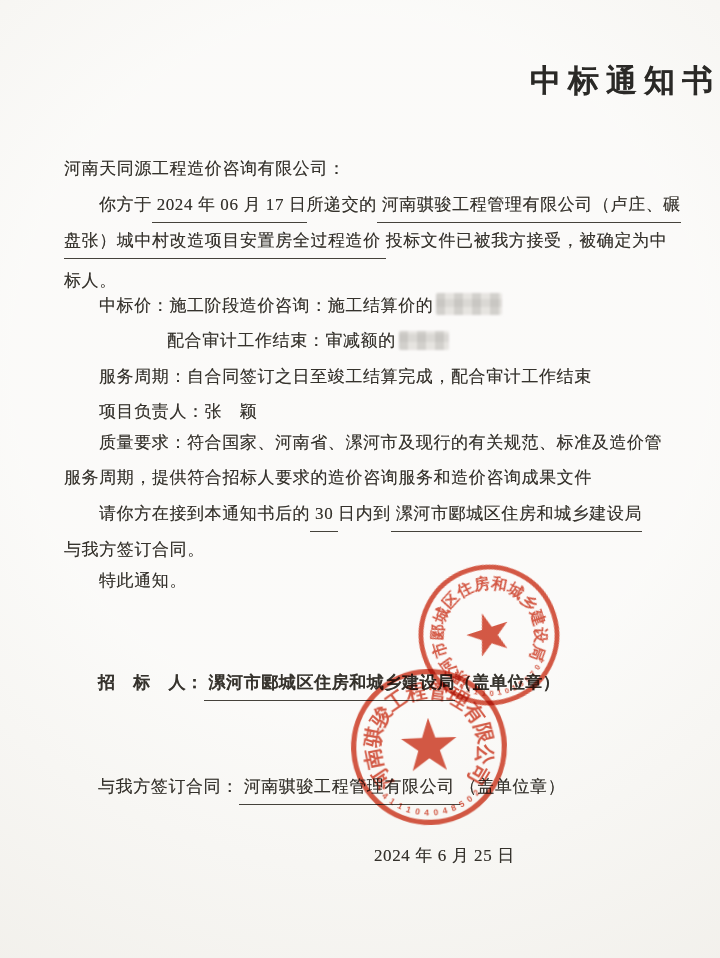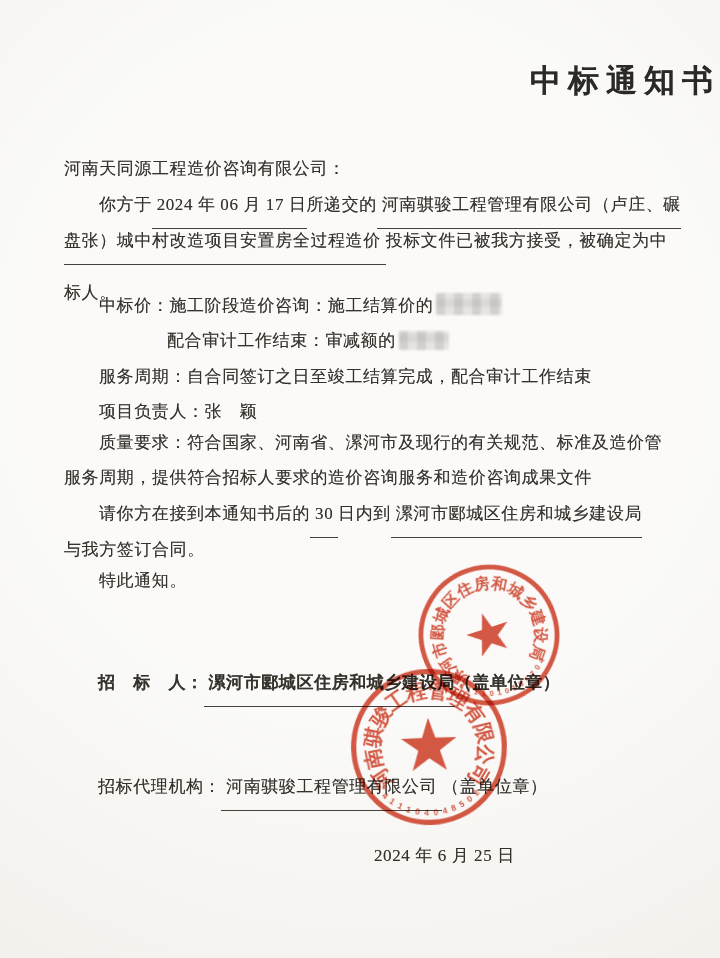--- a/index.html
+++ b/index.html
@@ -34,21 +34,21 @@
     font-size:17px;
     line-height:25px;
     letter-spacing:.6px;
     color:#35322c;
     text-shadow:0 0 .5px rgba(53,50,44,.5);
     margin-top:28px;
   }
   .seg{display:inline;}
   .u{
     border-bottom:1.4px solid #45423b;
-    padding-bottom:14px;
+    padding-bottom:8px;
   }
   .redact{
     display:inline-block;
     vertical-align:-4px;
     margin-left:3px;
     border-radius:2px;
     background:
       repeating-linear-gradient(90deg, rgba(196,194,190,.55) 0 9px, rgba(236,234,230,.4) 9px 18px),
       repeating-linear-gradient(0deg, #e3e1dd 0 8px, #cfcdc9 8px 16px);
     filter:blur(1.3px);
@@ -68,32 +68,32 @@
 </head>
 <body>
 
 <div class="page">
   <h1 class="title">中标通知书</h1>
 
   <div id="lines">
       <div class="line" style="left: 64px; top: 128px;"><span class="seg">河南天同源工程造价咨询有限公司：</span></div>
       <div class="line" style="left: 99px; top: 164px;"><span class="seg">你方于</span><span class="seg u"> 2024 年 06 月 17 日</span><span class="seg">所递交的</span><span class="seg u"> 河南骐骏工程管理有限公司（卢庄、碾</span></div>
       <div class="line" style="left: 64px; top: 200px;"><span class="seg u">盘张）城中村改造项目安置房全过程造价 </span><span class="seg">投标文件已被我方接受，被确定为中</span></div>
-      <div class="line" style="left: 64px; top: 252px; text-align: center;"><span class="seg">标人。</span></div>
+      <div class="line" style="left: 64px; top: 240px; text-align: center;"><span class="seg">标人。</span></div>
       <div class="line" style="left: 99px; top: 265px;"><span class="seg">中标价：施工阶段造价咨询：施工结算价的</span><span class="redact" style="width: 66px; height: 22px;"></span></div>
       <div class="line" style="left: 167px; top: 300px;"><span class="seg">配合审计工作结束：审减额的</span><span class="redact" style="width: 50px; height: 19px;"></span></div>
       <div class="line" style="left: 99px; top: 336px;"><span class="seg">服务周期：自合同签订之日至竣工结算完成，配合审计工作结束</span></div>
       <div class="line" style="left: 99px; top: 371px;"><span class="seg">项目负责人：张　颖</span></div>
       <div class="line" style="left: 99px; top: 402px;"><span class="seg">质量要求：符合国家、河南省、漯河市及现行的有关规范、标准及造价管</span></div>
       <div class="line" style="left: 64px; top: 437px;"><span class="seg">服务周期，提供符合招标人要求的造价咨询服务和造价咨询成果文件</span></div>
       <div class="line" style="left: 99px; top: 473px;"><span class="seg">请你方在接到本通知书后的</span><span class="seg u"> 30 </span><span class="seg">日内到</span><span class="seg u"> 漯河市郾城区住房和城乡建设局</span></div>
       <div class="line" style="left: 64px; top: 509px;"><span class="seg">与我方签订合同。</span></div>
       <div class="line" style="left: 99px; top: 540px;"><span class="seg">特此通知。</span></div>
       <div class="line" style="left: 98px; top: 642px; font-weight: bold;"><span class="seg">招　标　人：</span><span class="seg u"> 漯河市郾城区住房和城乡建设局</span><span class="seg">（盖单位章）</span></div>
-      <div class="line" style="left: 98px; top: 746px;"><span class="seg">招标代理机构：</span><span class="seg u"> 河南骐骏工程管理有限公司 </span><span class="seg">（盖单位章）</span></div>
+      <div class="line" style="left: 98px; top: 746px;"><span class="seg">与我方签订合同：</span><span class="seg u"> 河南骐骏工程管理有限公司 </span><span class="seg">（盖单位章）</span></div>
       <div class="line" style="left: 374px; top: 815px;"><span class="seg">2024 年 6 月 25 日</span></div>
     </div>
 
   <div id="stamps">
       <div class="stamp" style="left: 416px; top: 562px; width: 146px; height: 146px; transform: rotate(-18deg);">
         <svg viewBox="0 0 200 200">
           <circle cx="100" cy="100" r="93" fill="none" stroke="#d2432c" stroke-width="6.5"></circle>
           <text x="100" y="29" transform="rotate(-128 100 100)" text-anchor="middle" dominant-baseline="central" font-size="21.5" fill="#d2432c">漯</text>
           <text x="100" y="29" transform="rotate(-108.3076923076923 100 100)" text-anchor="middle" dominant-baseline="central" font-size="21.5" fill="#d2432c">河</text>
           <text x="100" y="29" transform="rotate(-88.61538461538461 100 100)" text-anchor="middle" dominant-baseline="central" font-size="21.5" fill="#d2432c">市</text>

